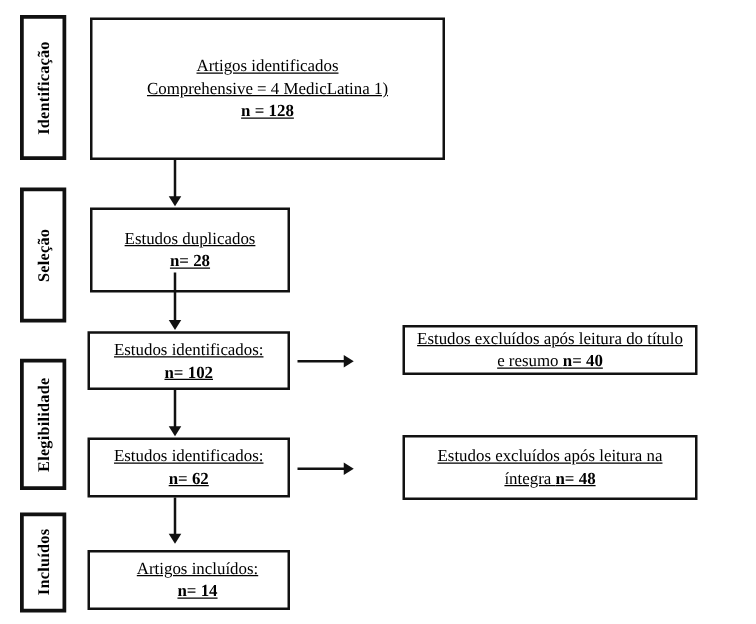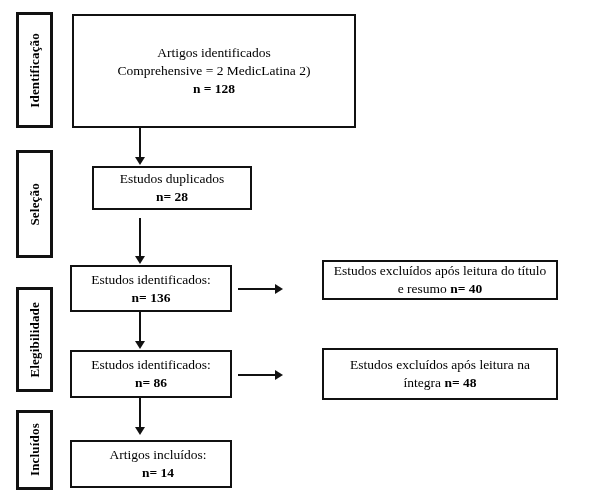--- a/index.html
+++ b/index.html
@@ -51,20 +51,21 @@
     justify-content: center;
     text-align: center;
     color: #000000;
     font-size: 13.5px;
     line-height: 1.32;
     padding: 2px 6px;
   }
   .node-box .line {
     display: block;
     white-space: nowrap;
+    text-decoration: underline;
   }
   .node-box .line.wrap {
     white-space: normal;
   }
   .node-box .bold {
     font-weight: bold;
   }
 
   
   .v-line {
@@ -110,53 +111,53 @@
   <div class="stage-box" style="left:16px; top:287px; width:37px; height:105px;">
     <span class="stage-label">Elegibilidade</span>
   </div>
 
   <div class="stage-box" style="left:16px; top:410px; width:37px; height:80px;">
     <span class="stage-label">Incluídos</span>
   </div>
 
   <div class="node-box" style="left:72px; top:14px; width:284px; height:114px;">
     <span class="line">Artigos identificados</span>
-    <span class="line">Comprehensive = 2 MedicLatina 2)</span>
+    <span class="line">Comprehensive = 4 MedicLatina 1)</span>
     <span class="line bold">n = 128</span>
   </div>
 
   <div class="v-line" style="left:139px; top:128px; height:30px;"></div>
   <div class="v-arrow-head" style="left:135px; top:157px;"></div>
 
-  <div class="node-box" style="left:72px; top:166px; width:160px; height:44px;margin-left:20px;">
+  <div class="node-box" style="left:72px; top:166px; width:160px; height:68px;">
     <span class="line">Estudos duplicados</span>
     <span class="line bold">n= 28</span>
   </div>
 
   <div class="v-line" style="left:139px; top:218px; height:39px;"></div>
   <div class="v-arrow-head" style="left:135px; top:256px;"></div>
 
   <div class="node-box" style="left:70px; top:265px; width:162px; height:47px;">
     <span class="line">Estudos identificados:</span>
-    <span class="line bold">n= 136</span>
+    <span class="line bold">n= 102</span>
   </div>
 
   <div class="h-line" style="left:238px; top:288px; width:38px;"></div>
   <div class="h-arrow-head" style="left:275px; top:284px;"></div>
 
   <div class="node-box" style="left:322px; top:260px; width:236px; height:40px;align-items:flex-end;">
     <span class="line wrap"><span>Estudos excluídos após leitura do título e resumo </span><span class="bold">n= 40</span></span>
   </div>
 
   <div class="v-line" style="left:139px; top:312px; height:30px;"></div>
   <div class="v-arrow-head" style="left:135px; top:341px;"></div>
 
   <div class="node-box" style="left:70px; top:350px; width:162px; height:48px;">
     <span class="line">Estudos identificados:</span>
-    <span class="line bold">n= 86</span>
+    <span class="line bold">n= 62</span>
   </div>
 
   <div class="h-line" style="left:238px; top:374px; width:38px;"></div>
   <div class="h-arrow-head" style="left:275px; top:370px;"></div>
 
   <div class="node-box" style="left:322px; top:348px; width:236px; height:52px;justify-content:center;">
     <span class="line wrap"><span>Estudos excluídos após leitura na íntegra </span><span class="bold">n= 48</span></span>
   </div>
 
   <div class="v-line" style="left:139px; top:398px; height:30px;"></div>

